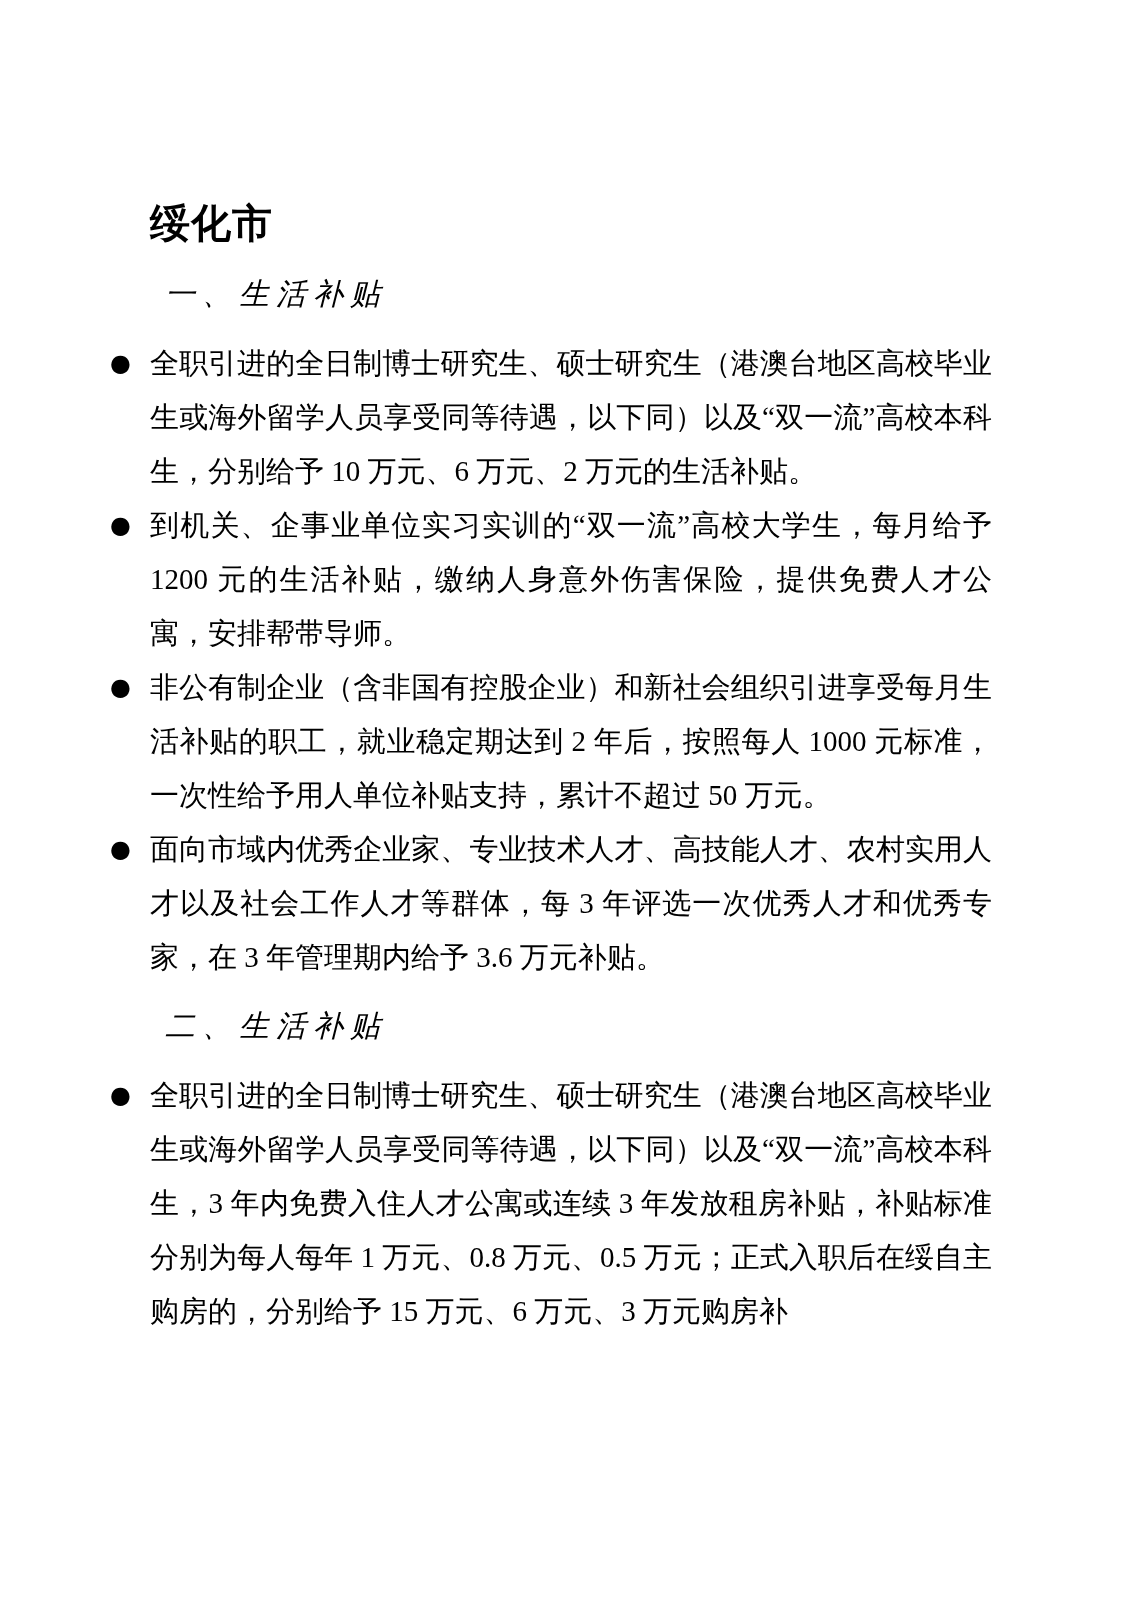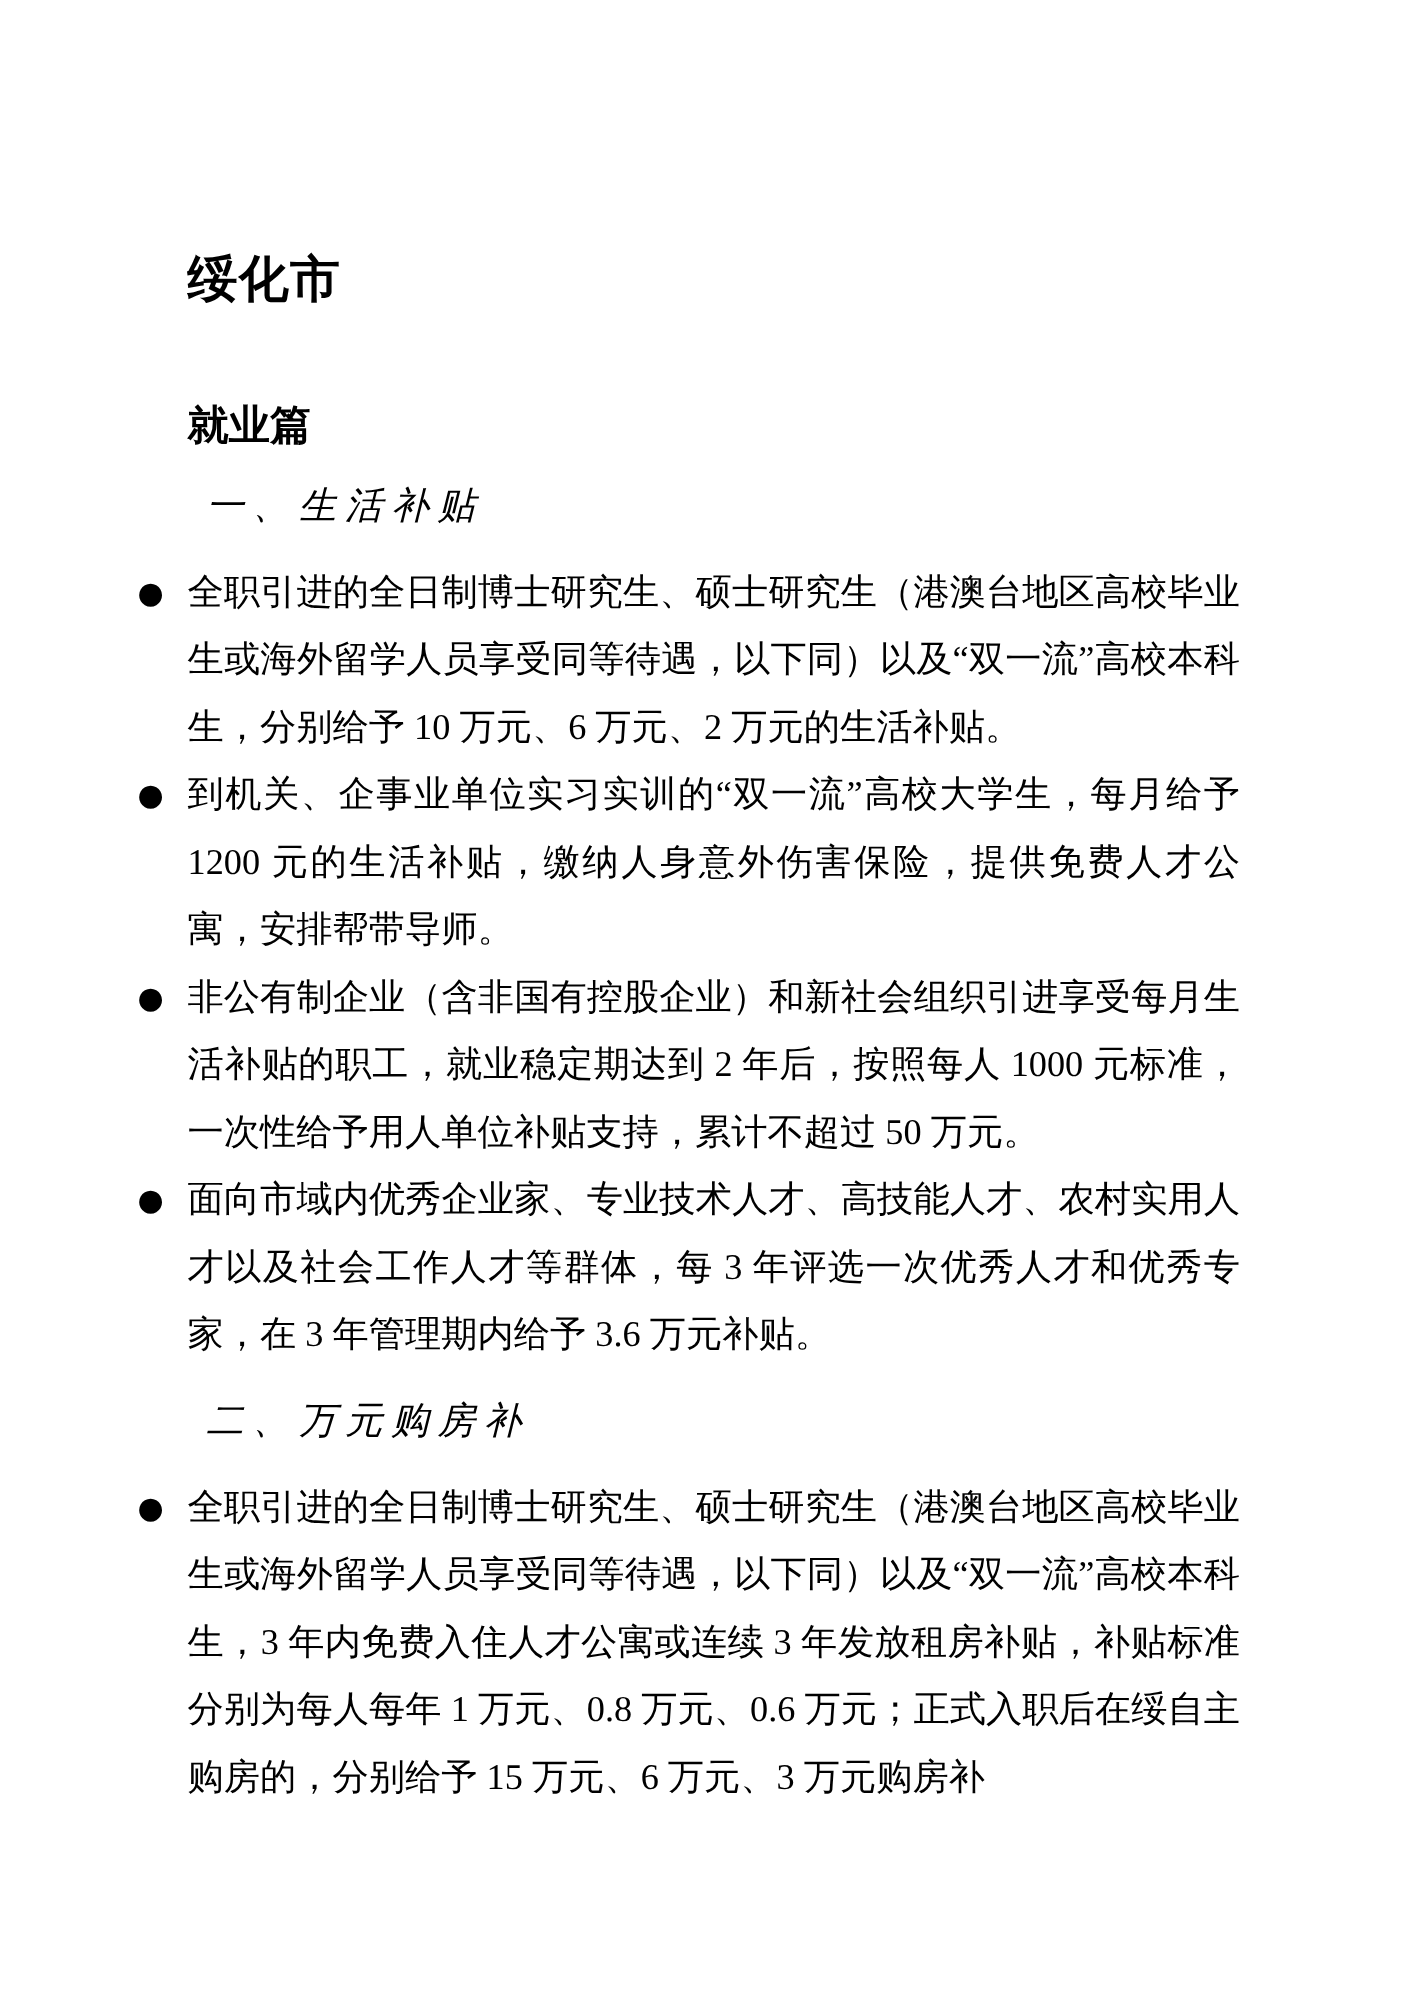--- a/index.html
+++ b/index.html
@@ -71,21 +71,20 @@
   }
 </style>
 </head>
 <body>
 
 <div class="page">
   <div class="content">
 
     <h1 class="doc-title">绥化市</h1>
 
-    <h2 class="section-heading">就业篇</h2>
 
     <h3 class="sub-heading">一、生活补贴</h3>
 
     <ul class="bullet-list">
       <li class="bullet-item">
         <span class="bullet-marker">●</span>
         <span>全职引进的全日制博士研究生、硕士研究生（港澳台地区高校毕业生或海外留学人员享受同等待遇，以下同）以及“双一流”高校本科生，分别给予 10 万元、6 万元、2 万元的生活补贴。</span>
       </li>
       <li class="bullet-item">
         <span class="bullet-marker">●</span>
@@ -94,23 +93,23 @@
       <li class="bullet-item">
         <span class="bullet-marker">●</span>
         <span>非公有制企业（含非国有控股企业）和新社会组织引进享受每月生活补贴的职工，就业稳定期达到 2 年后，按照每人 1000 元标准，一次性给予用人单位补贴支持，累计不超过 50 万元。</span>
       </li>
       <li class="bullet-item">
         <span class="bullet-marker">●</span>
         <span>面向市域内优秀企业家、专业技术人才、高技能人才、农村实用人才以及社会工作人才等群体，每 3 年评选一次优秀人才和优秀专家，在 3 年管理期内给予 3.6 万元补贴。</span>
       </li>
     </ul>
 
-    <h3 class="sub-heading">二、万元购房补</h3>
+    <h3 class="sub-heading">二、生活补贴</h3>
 
     <ul class="bullet-list">
       <li class="bullet-item">
         <span class="bullet-marker">●</span>
-        <span>全职引进的全日制博士研究生、硕士研究生（港澳台地区高校毕业生或海外留学人员享受同等待遇，以下同）以及“双一流”高校本科生，3 年内免费入住人才公寓或连续 3 年发放租房补贴，补贴标准分别为每人每年 1 万元、0.8 万元、0.6 万元；正式入职后在绥自主购房的，分别给予 15 万元、6 万元、3 万元购房补</span>
+        <span>全职引进的全日制博士研究生、硕士研究生（港澳台地区高校毕业生或海外留学人员享受同等待遇，以下同）以及“双一流”高校本科生，3 年内免费入住人才公寓或连续 3 年发放租房补贴，补贴标准分别为每人每年 1 万元、0.8 万元、0.5 万元；正式入职后在绥自主购房的，分别给予 15 万元、6 万元、3 万元购房补</span>
       </li>
     </ul>
 
   </div>
 </div>
 
 </body></html>

